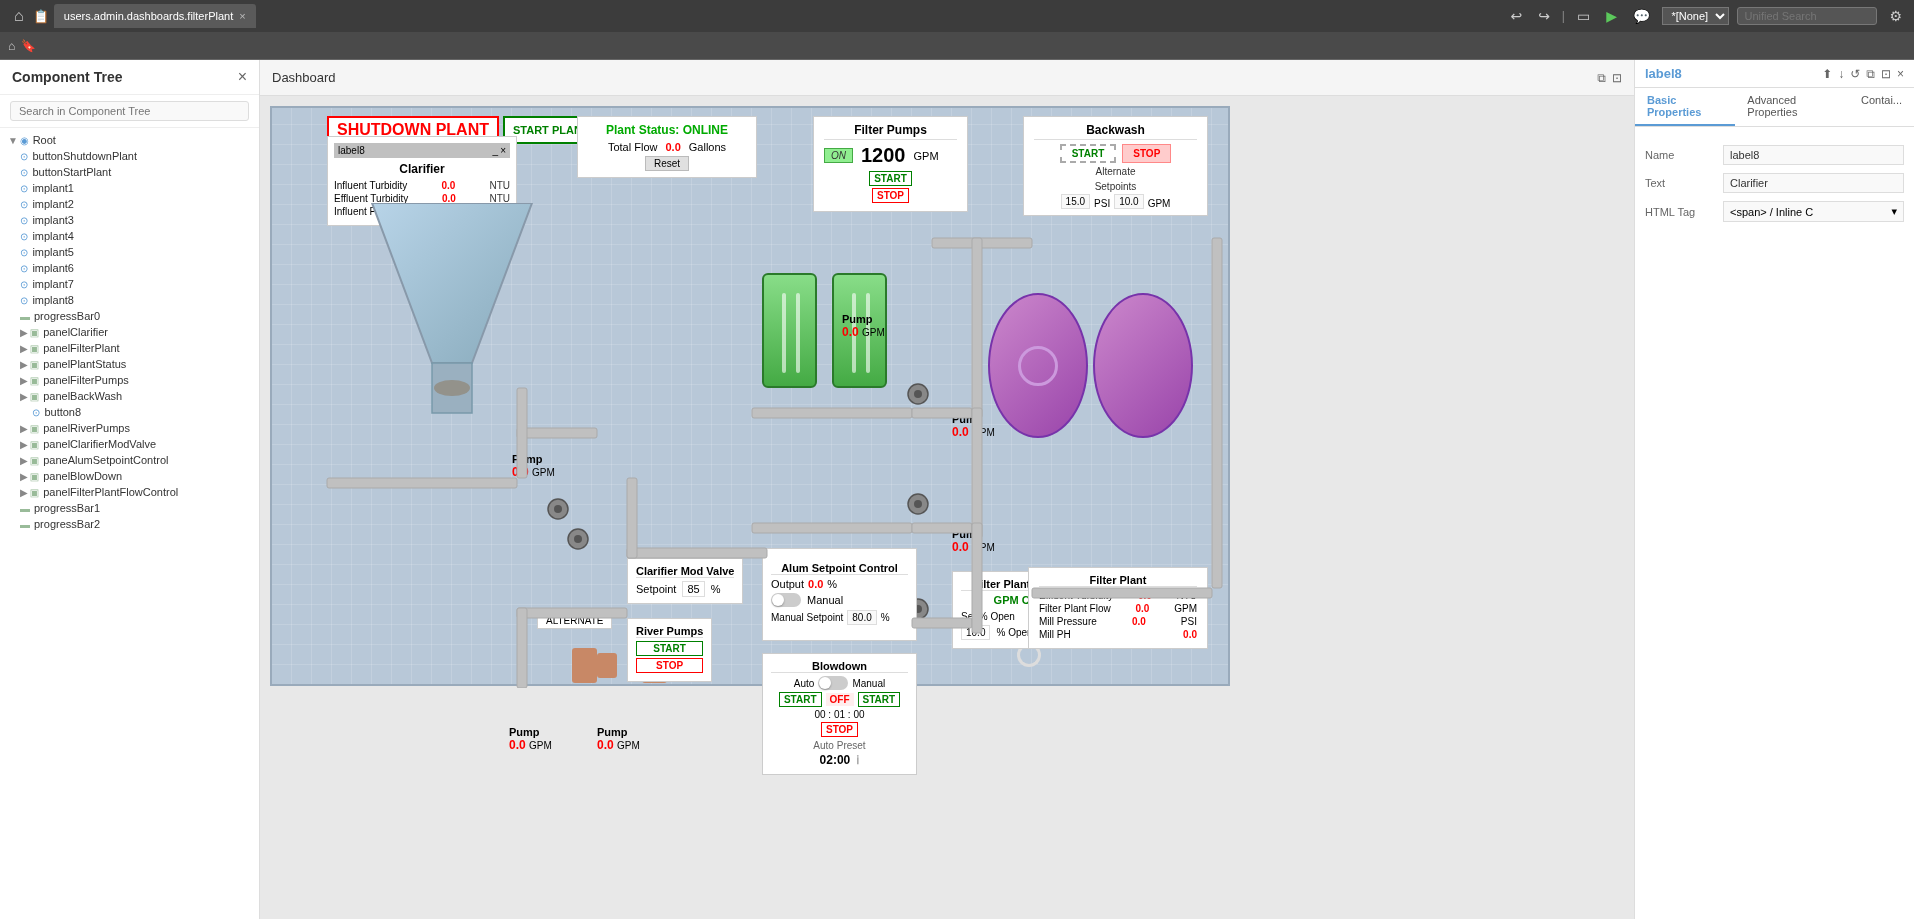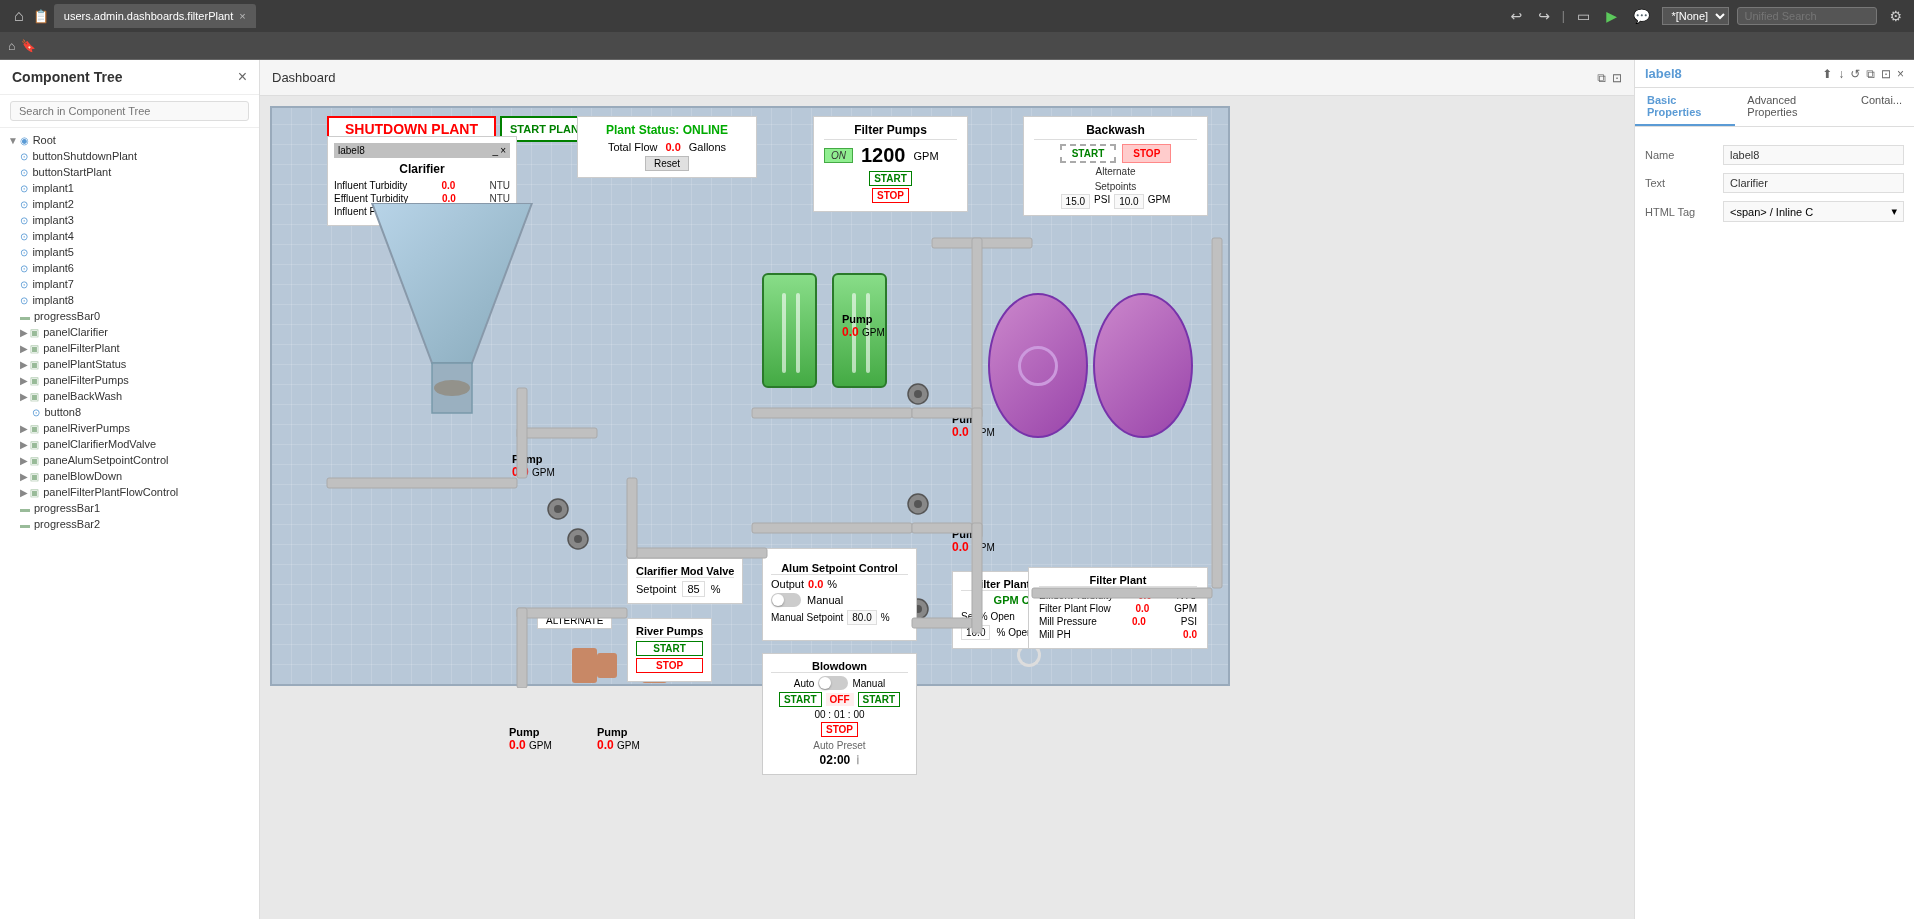--- a/index.html
+++ b/index.html
@@ -42,21 +42,21 @@
     .canvas-toolbar-spacer { flex: 1; }
     .canvas-toolbar-icons { display: flex; gap: 6px; color: #666; }
     .canvas-content { flex: 1; overflow: auto; padding: 10px; }
 
     
     .dashboard-panel { background: #b8c8d8; border: 2px solid #9ab; width: 960px; min-height: 580px; position: relative; padding: 10px; background-image: repeating-linear-gradient(0deg, transparent, transparent 19px, rgba(255,255,255,0.3) 20px), repeating-linear-gradient(90deg, transparent, transparent 19px, rgba(255,255,255,0.3) 20px); }
     .reset-btn { background: #e0e0e0; border: 1px solid #bbb; padding: 1px 8px; font-size: 10px; cursor: pointer; margin-top: 3px; }
 
     
     .action-buttons { position: absolute; top: 8px; left: 55px; display: flex; gap: 4px; }
-    .shutdown-btn { background: white; border: 2px solid red; color: red; font-size: 14px; font-weight: bold; padding: 3px 16px; cursor: pointer; }
+    .shutdown-btn { background: white; border: 2px solid red; color: red; font-size: 16px; font-weight: bold; padding: 3px 8px; cursor: pointer; }
     .start-btn { background: white; border: 2px solid green; color: green; font-size: 11px; font-weight: bold; padding: 3px 8px; cursor: pointer; }
 
     
     .clarifier-panel { position: absolute; top: 28px; left: 55px; background: white; border: 1px solid #ccc; padding: 6px; width: 190px; }
     .clarifier-title-bar { background: #c0c0c0; display: flex; align-items: center; justify-content: space-between; padding: 2px 4px; margin-bottom: 4px; font-size: 11px; }
     .clarifier-row { display: flex; align-items: center; justify-content: space-between; margin: 2px 0; font-size: 10px; }
     .clarifier-val { color: red; font-weight: bold; }
     .clarifier-unit { color: #333; font-size: 10px; }
     .panel-title { font-size: 12px; font-weight: bold; text-align: center; margin-bottom: 4px; border-bottom: 1px solid #ddd; padding-bottom: 2px; }
     .on-btn { background: #90ee90; border: 1px solid #4a4; color: #333; font-size: 10px; padding: 1px 6px; cursor: pointer; font-style: italic; }
@@ -312,21 +312,21 @@
         </div>
 
         <div style="position:absolute;top:8px;right:20px;background:white;border:1px solid #ccc;padding:6px 10px;min-width:185px;">
           <div class="panel-title">Backwash</div>
           <div style="display:flex;gap:6px;justify-content:center;margin:3px 0;">
             <button class="bw-start">START</button>
             <button class="bw-stop">STOP</button>
           </div>
           <div style="text-align:center;font-size:10px;color:#333;">Alternate</div>
           <div style="text-align:center;font-size:10px;color:#333;margin-top:4px;">Setpoints</div>
-          <div style="display:flex;align-items:flex-start;gap:4px;justify-content:center;font-size:10px;margin-top:2px;">
+          <div style="display:flex;align-items:flex-end;gap:4px;justify-content:center;font-size:10px;margin-top:2px;">
             <span style="border:1px solid #ddd;padding:1px 4px;background:#f9f9f9;">15.0</span>
             <span>PSI</span>
             <span style="border:1px solid #ddd;padding:1px 4px;background:#f9f9f9;">10.0</span>
             <span>GPM</span>
           </div>
         </div>
 
         <svg style="position:absolute;top:95px;left:80px;" width="200" height="220">
           <defs>
             <linearGradient id="clarGrad" x1="0%" y1="0%" x2="100%" y2="100%">

